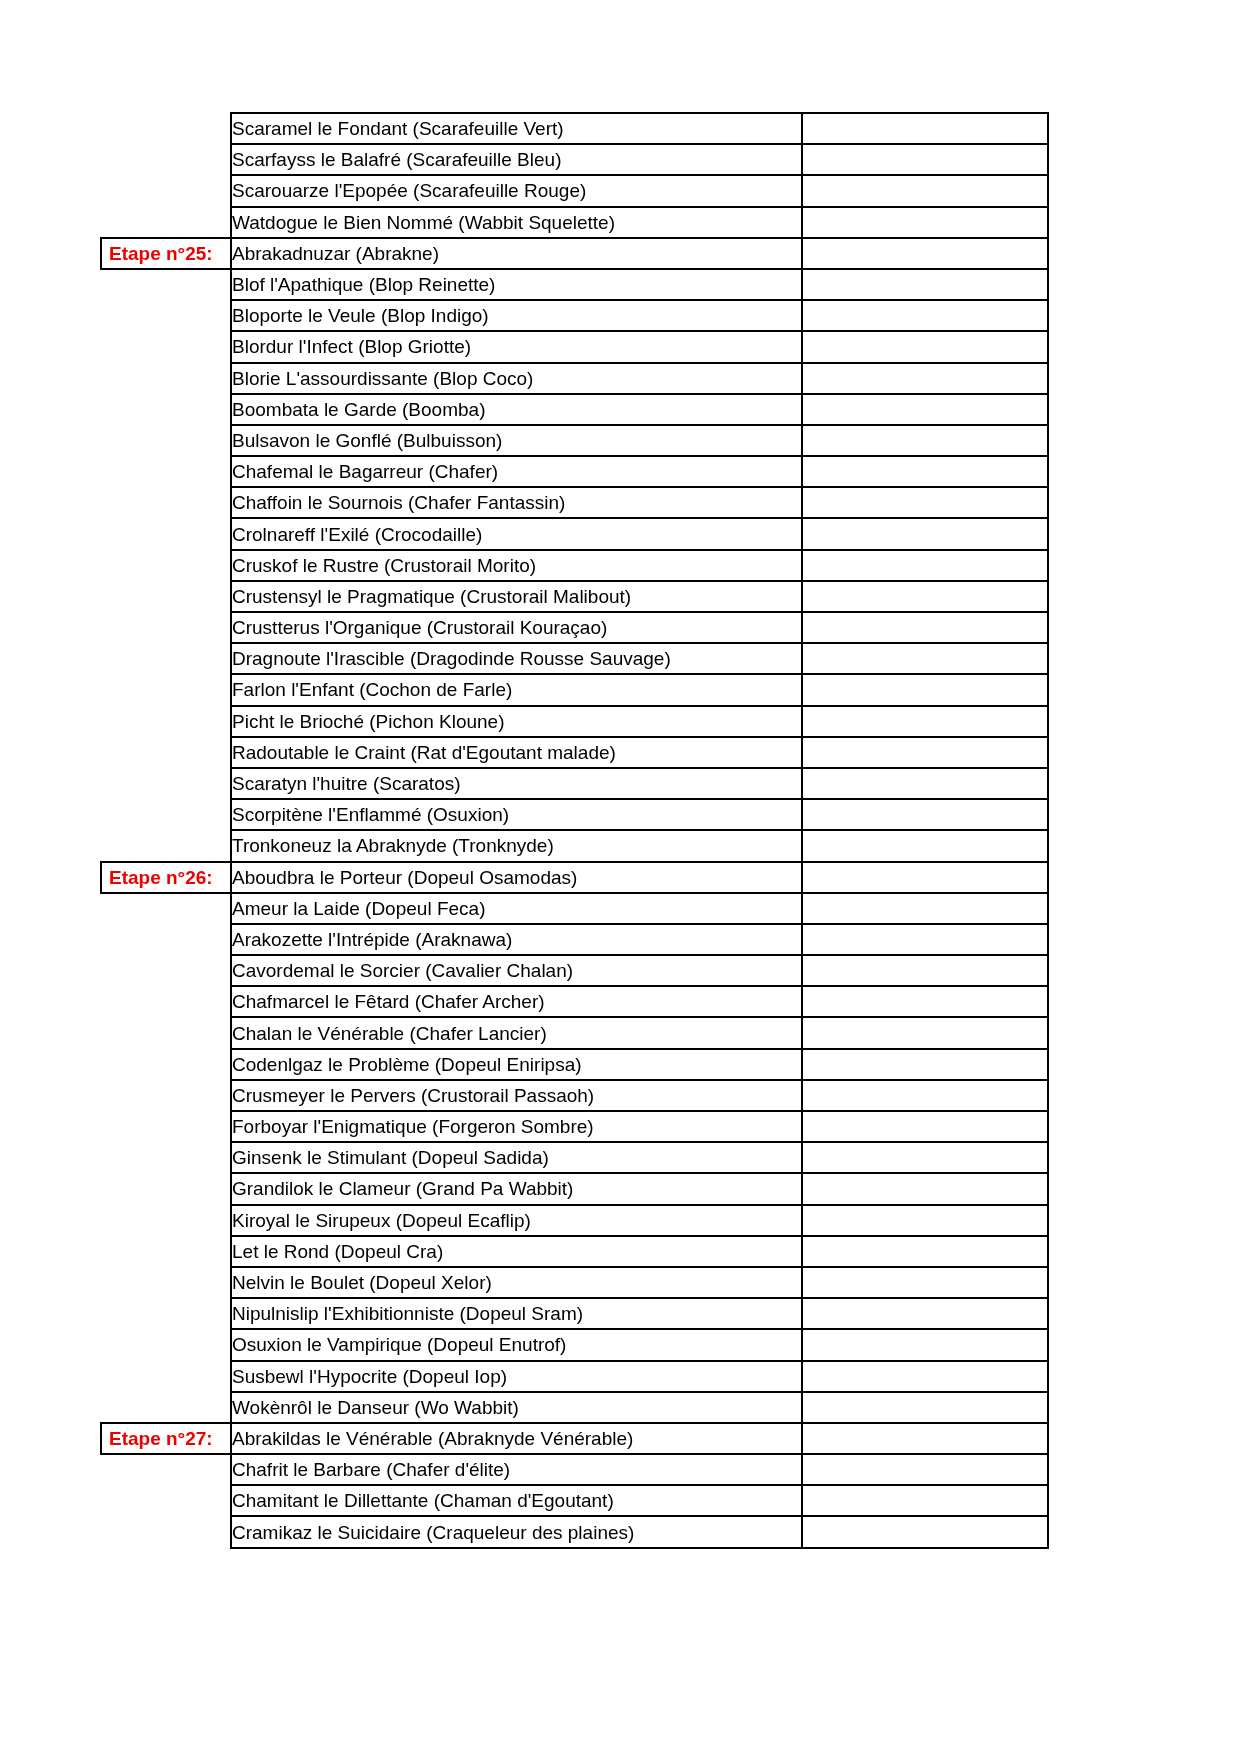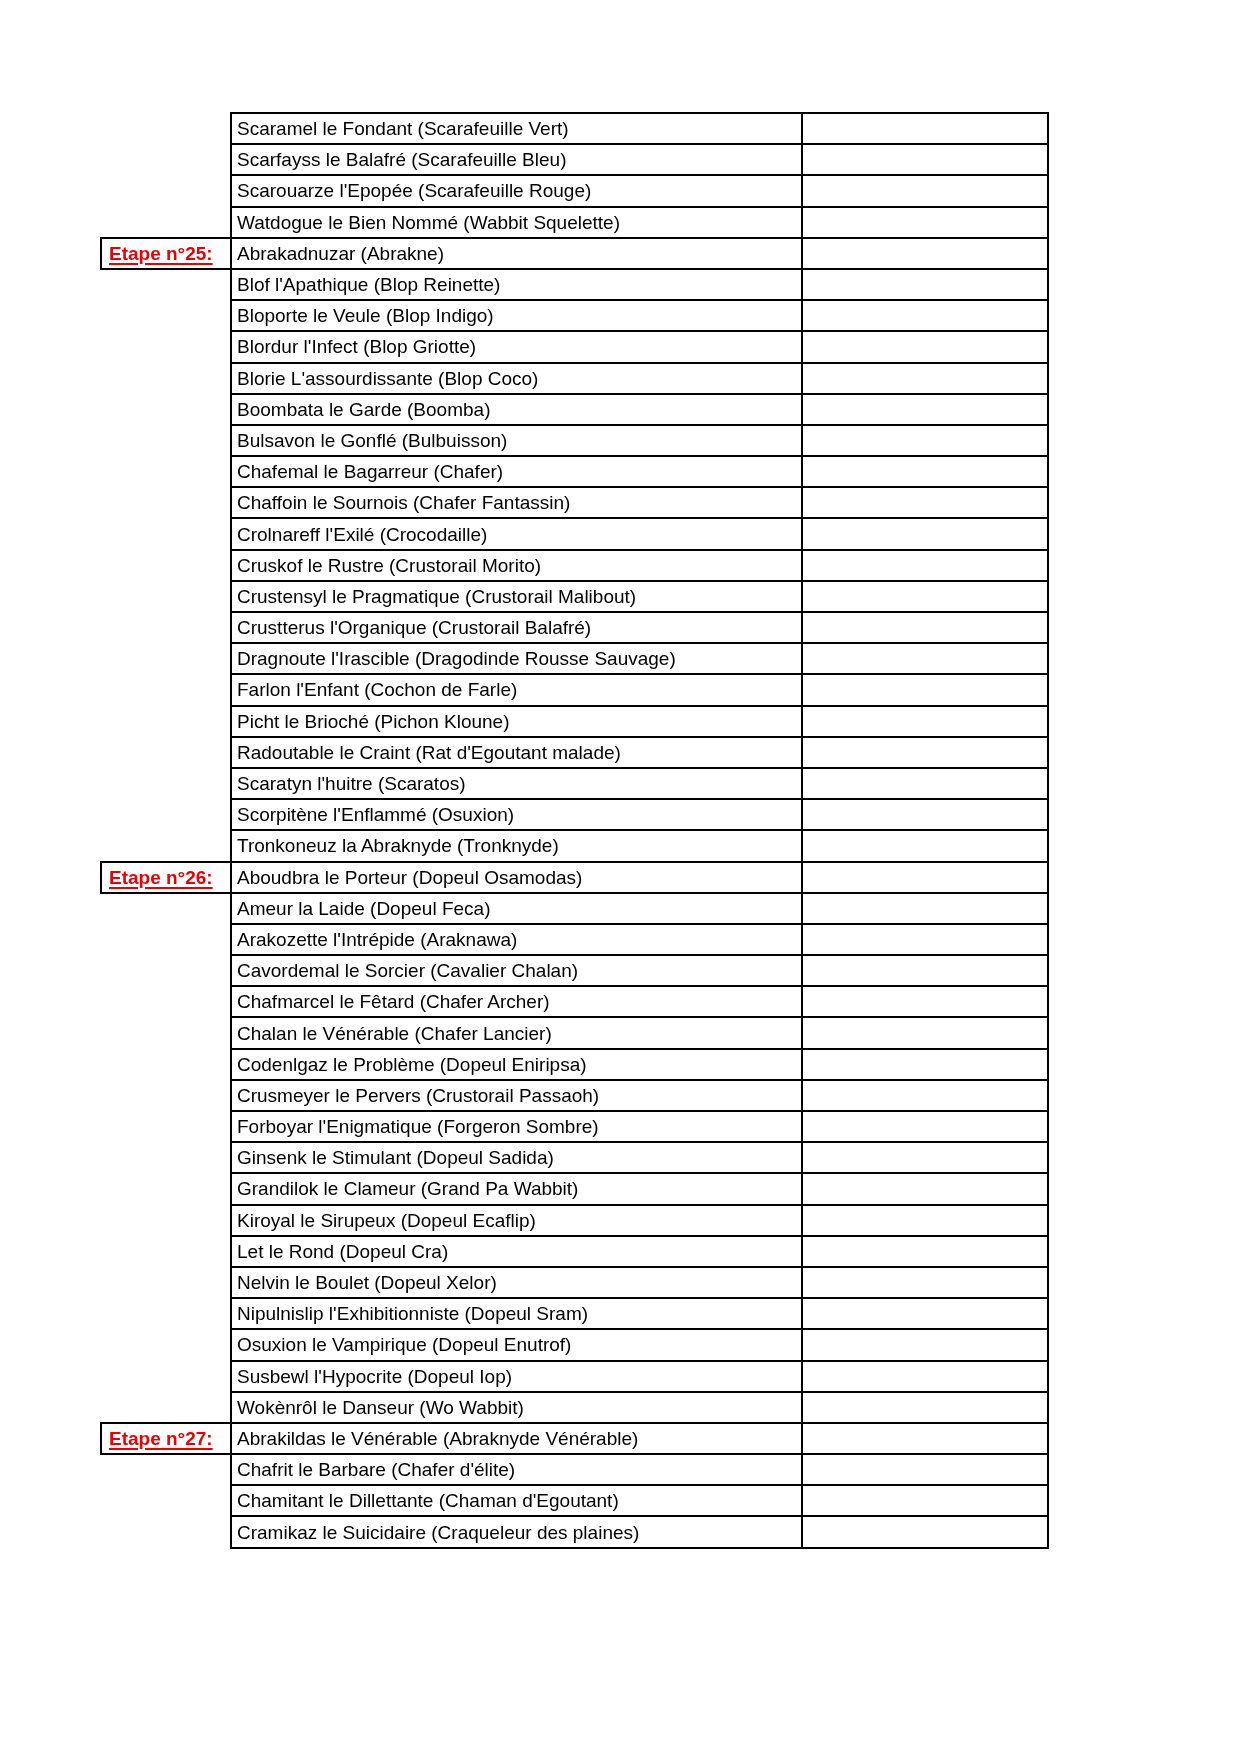--- a/index.html
+++ b/index.html
@@ -39,27 +39,25 @@
     vertical-align: middle;
   }
   td.label {
     border: none;
     padding-left: 7px;
   }
   td.label.etape {
     border: 2px solid var(--border-black);
     color: var(--etape-red);
     font-weight: bold;
-    text-decoration: underline;
     text-decoration-thickness: 2px;
     text-underline-offset: 3px;
   }
   td.name {
     border: 2px solid var(--border-black);
-    padding-left: 5px;
     margin-left: 40px;
   }
   td.empty {
     border: 2px solid var(--border-black);
   }
 </style>
 </head>
 <body>
 
 <table class="doc-table">
@@ -144,21 +142,21 @@
         <td class="name">Cruskof le Rustre (Crustorail Morito)</td>
         <td class="empty"></td>
       </tr>
       <tr>
         <td class="label"></td>
         <td class="name">Crustensyl le Pragmatique (Crustorail Malibout)</td>
         <td class="empty"></td>
       </tr>
       <tr>
         <td class="label"></td>
-        <td class="name">Crustterus l'Organique (Crustorail Balafré)</td>
+        <td class="name">Crustterus l'Organique (Crustorail Kouraçao)</td>
         <td class="empty"></td>
       </tr>
       <tr>
         <td class="label"></td>
         <td class="name">Dragnoute l'Irascible (Dragodinde Rousse Sauvage)</td>
         <td class="empty"></td>
       </tr>
       <tr>
         <td class="label"></td>
         <td class="name">Farlon l'Enfant (Cochon de Farle)</td>

